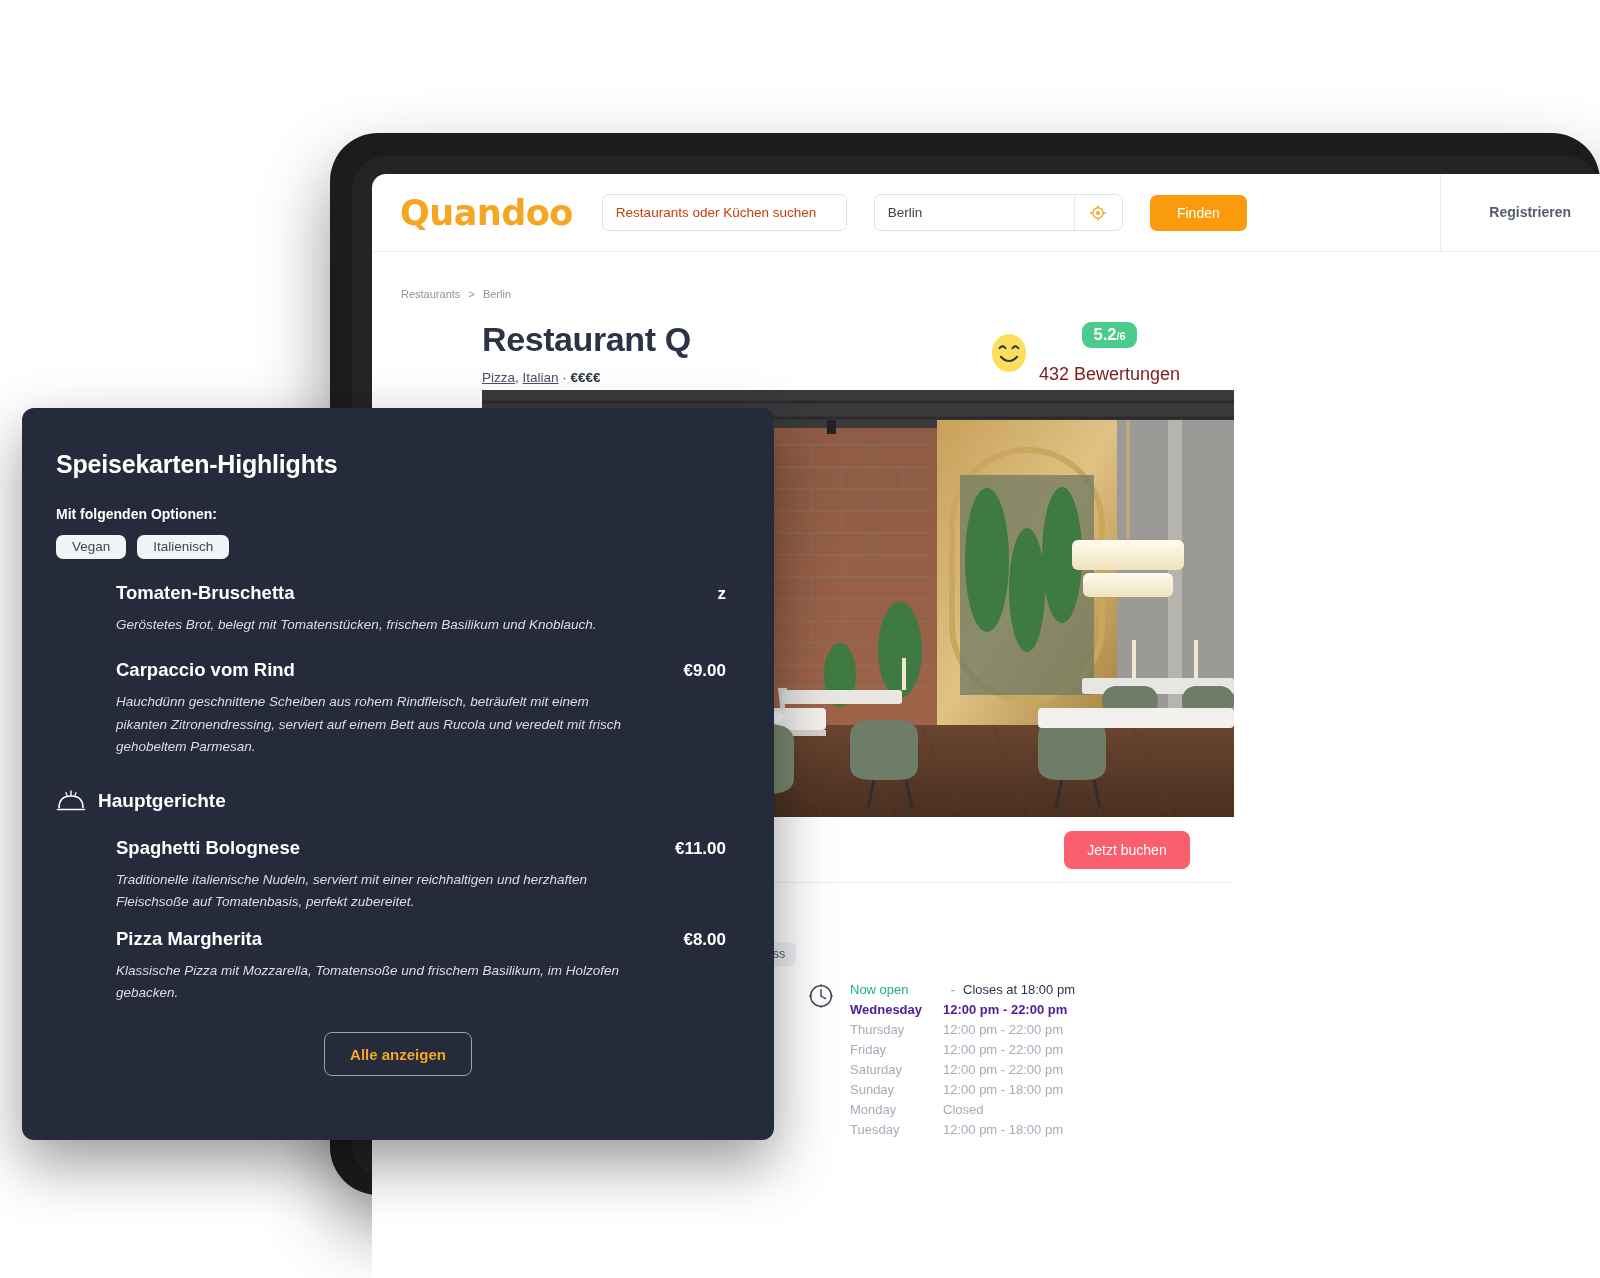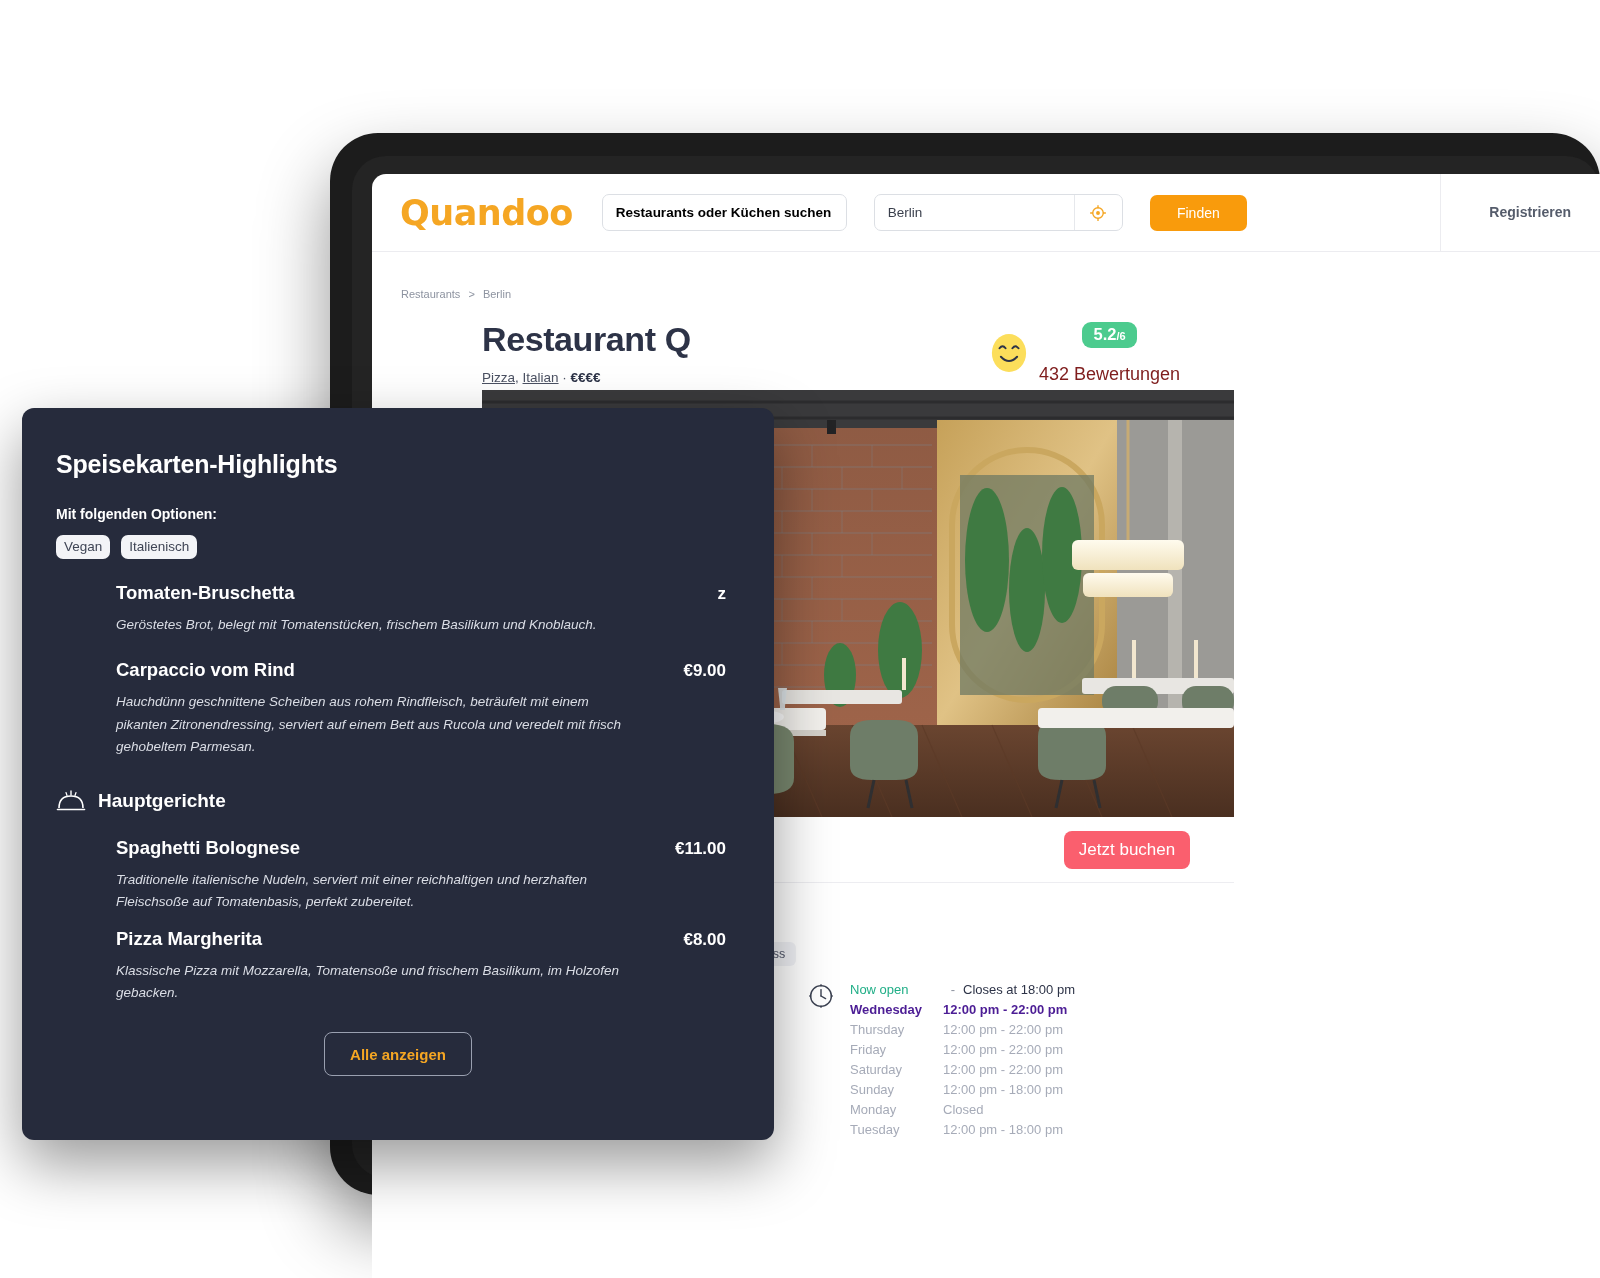--- a/index.html
+++ b/index.html
@@ -53,21 +53,21 @@
     letter-spacing: -0.5px;
     font-family: "DejaVu Sans", sans-serif;
   }
   .search-box {
     margin-left: 29px;
     width: 245px; height: 37px;
     border: 1px solid #dcdfe4;
     border-radius: 7px;
     display: flex; align-items: center;
     padding: 0 13px;
-    font-size: 13.5px; color: #000000; font-weight: bold;
+    font-size: 13.5px; color: #c2410c;
   }
   .loc-wrap {
     margin-left: 27px;
     width: 249px; height: 37px;
     border: 1px solid #dcdfe4;
     border-radius: 7px;
     display: flex; align-items: center;
     overflow: hidden;
   }
   .loc-input {
@@ -157,21 +157,21 @@
     left: 110px; top: 643px;
     width: 752px; height: 66px;
     border-bottom: 1px solid #ededf1;
     display: flex; align-items: center; justify-content: flex-end;
   }
   .btn-book {
     margin-right: 44px;
     width: 126px; height: 38px;
     background: #FA5F6E; color:#fff;
     border: none; border-radius: 8px;
-    font-size: 17px;
+    font-size: 14px;
     font-family: "Liberation Sans", sans-serif;
     display:flex; align-items:center; justify-content:center;
   }
 
   
   .chip-access {
     position: absolute; left: 330px; top: 768px;
     background: #f1f2f6; color: #51576a;
     border-radius: 6px;
     padding: 5px 11px;
@@ -206,21 +206,21 @@
     padding: 42px 34px 0 34px;
     color: #fff;
     overflow: hidden;
   }
   .mc-title { font-size: 25px; font-weight: 700; letter-spacing: -0.2px; }
   .mc-opts-label { margin-top: 27px; font-size: 14px; font-weight: 700; }
   .mc-tags { margin-top: 13px; display: flex; gap: 11px; }
   .mc-tag {
     background: #f3f4f7; color: #3f4555;
     border-radius: 7px;
-    padding: 4px 8px 5px;
+    padding: 4px 16px 5px;
     font-size: 13.5px;
   }
   .mc-section {
     margin-top: 30px;
     display: flex; align-items: center; gap: 12px;
   }
   .mc-section .sec-ico { width: 30px; height: 26px; }
   .mc-section .sec-name { font-size: 19px; font-weight: 700; }
   .mc-item { margin-top: 23px; padding-left: 60px; padding-right: 14px; }
   .mc-item-head {

